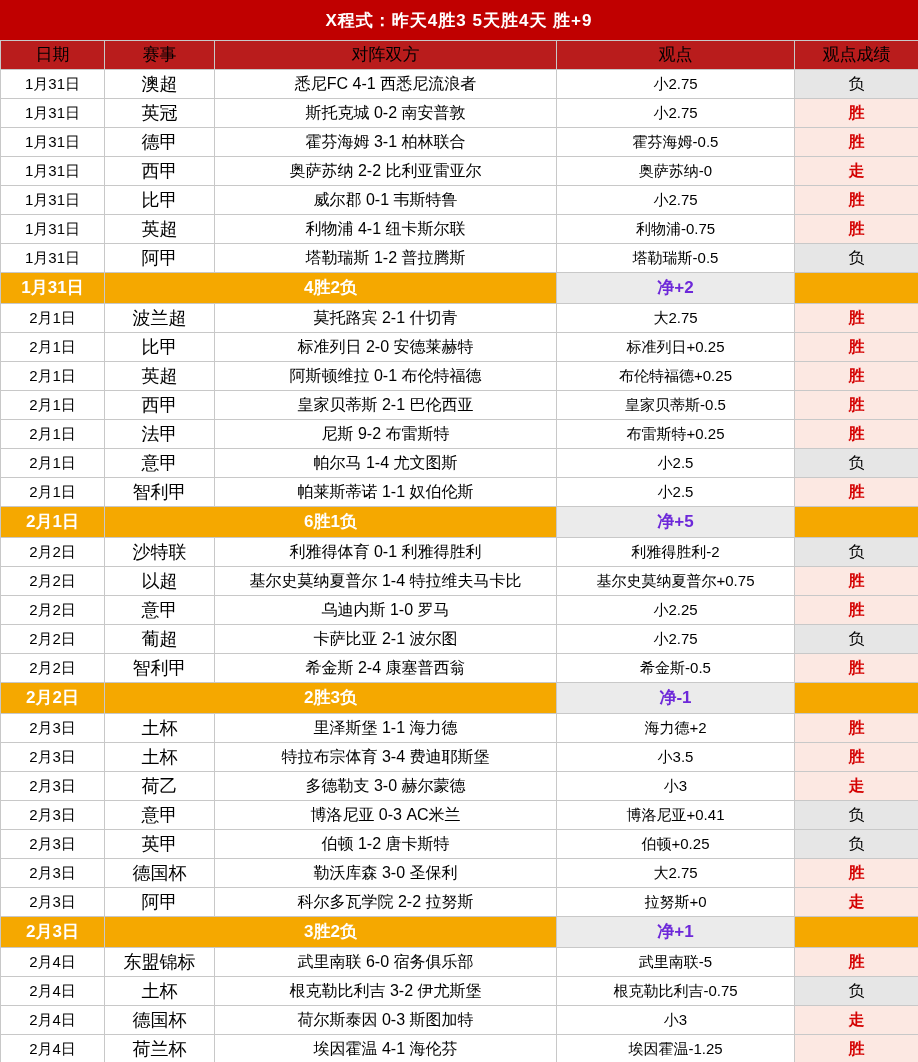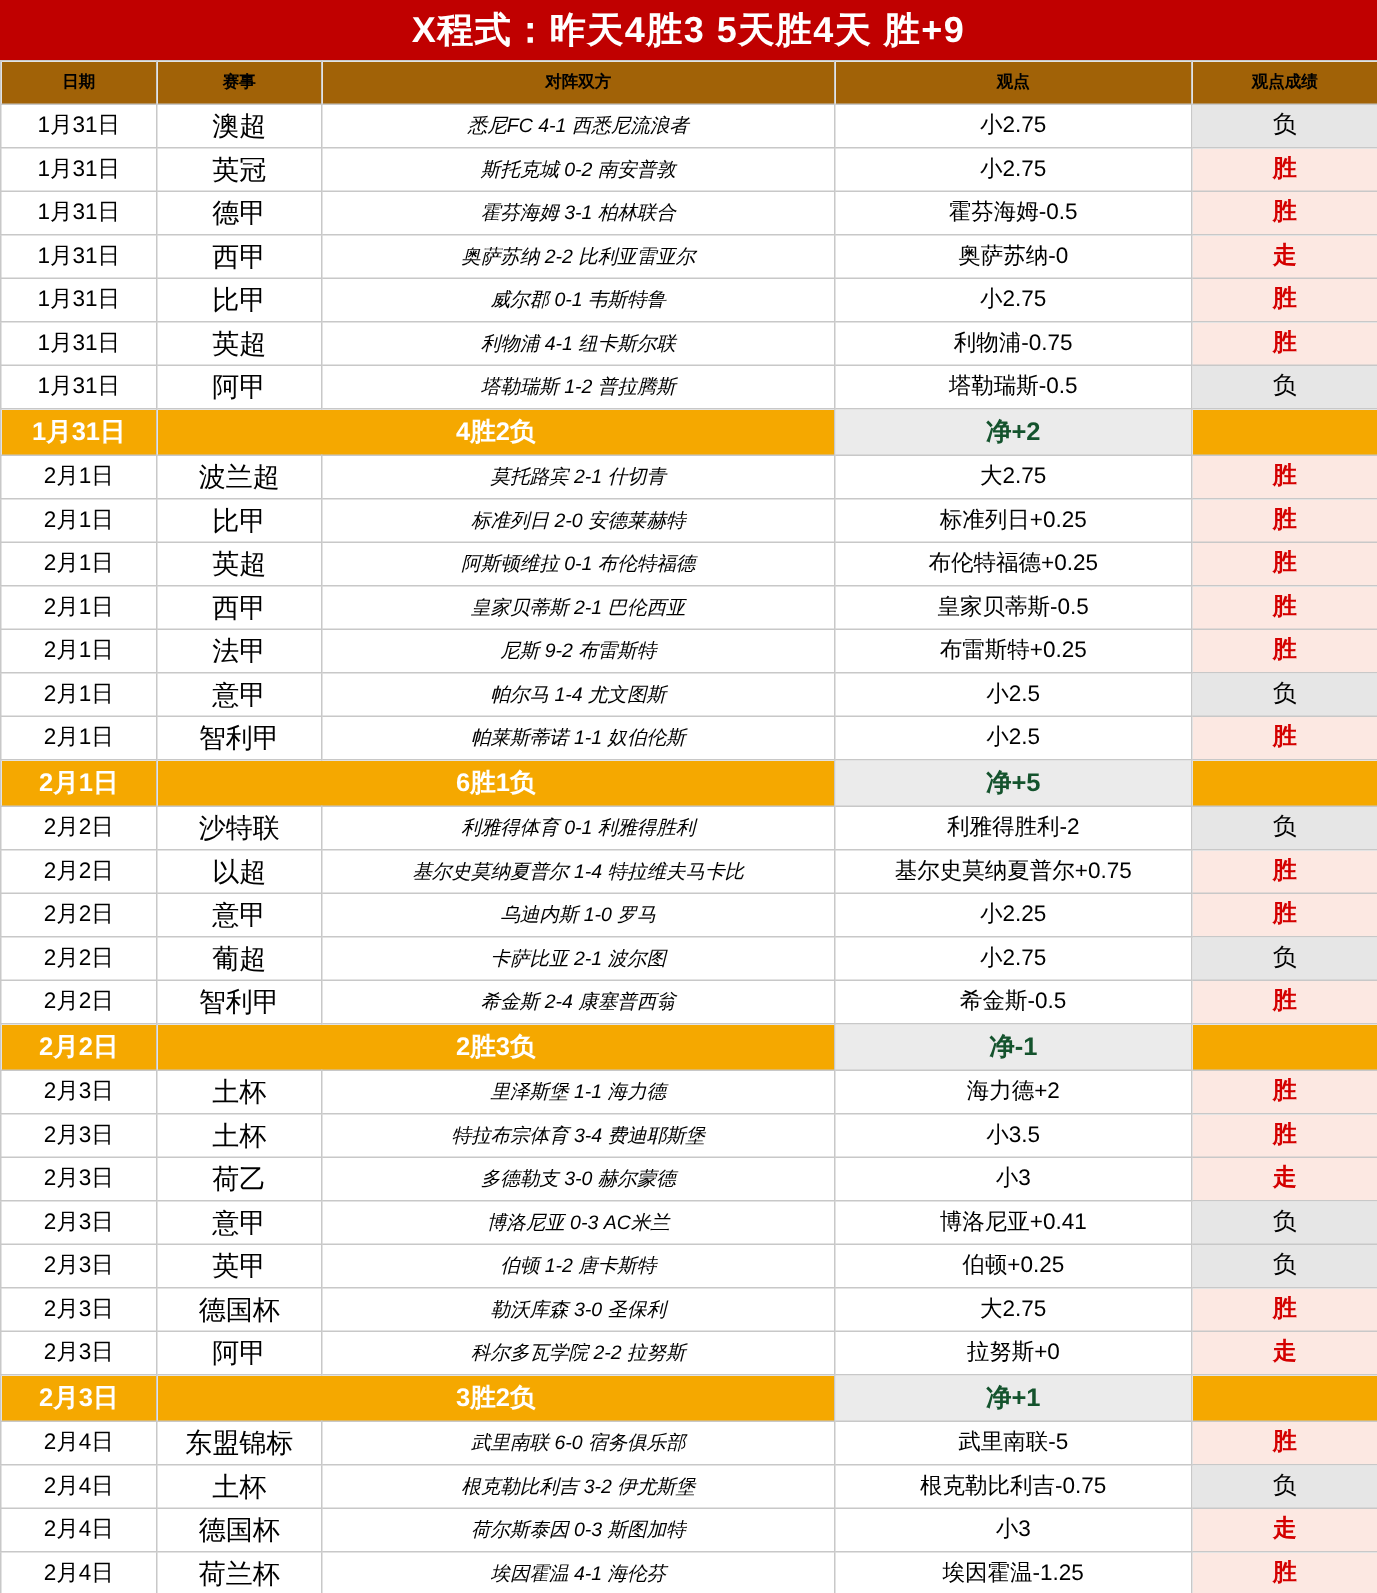--- a/index.html
+++ b/index.html
@@ -15,75 +15,75 @@
     overflow: hidden;
     background: #ffffff;
   }
   .title-bar {
     background: #c00000;
     color: #ffffff;
     height: 40px;
     display: flex;
     align-items: center;
     justify-content: center;
-    font-size: 24px;
+    font-size: 17px;
     font-weight: bold;
     letter-spacing: 1px;
   }
   table.main {
     width: 918px;
     border-collapse: collapse;
     table-layout: fixed;
     font-size: 16px;
   }
   table.main td, table.main th {
     border: 1px solid #c8c8c8;
     text-align: center;
     vertical-align: middle;
     padding: 0;
     height: 28px;
     line-height: 28px;
     white-space: nowrap;
     overflow: hidden;
   }
   thead th {
-    background: #a16207;
-    font-weight: bold;
-    font-size: 11px;
+    background: #b91c1c;
+    font-weight: normal;
+    font-size: 17px;
     height: 30px;
     line-height: 30px;
     color: #000;
   }
   col.c-date   { width: 104px; }
   col.c-league { width: 110px; }
   col.c-match  { width: 342px; }
   col.c-view   { width: 238px; }
   col.c-result { width: 124px; }
 
   td.date   { font-size: 15px; }
   td.league { font-size: 18px; }
-  td.match  { font-size: 13px; font-style: italic; }
+  td.match  { font-size: 16px; }
   td.view   { font-size: 15px; margin-left: 40px; }
   td.result { font-size: 16px; font-weight: bold; }
 
   td.res-win  { color: #d40000; background: #fce8e2; font-weight: bold; }
   td.res-lose { color: #000000; background: #e6e6e6; font-weight: normal; }
   td.res-draw { color: #d40000; background: #fce8e2; font-weight: bold; }
 
   tr.summary td {
     background: #f5a800;
     color: #ffffff;
     font-weight: bold;
     font-size: 17px;
     height: 30px;
     line-height: 30px;
   }
   tr.summary td.sum-net {
     background: #ebebeb;
-    color: #14532d;
+    color: #6d28d9;
     font-weight: bold;
   }
   tr.summary td.sum-blank {
     background: #f5a800;
   }
 </style>
 </head>
 <body>
 
 <div id="page">

